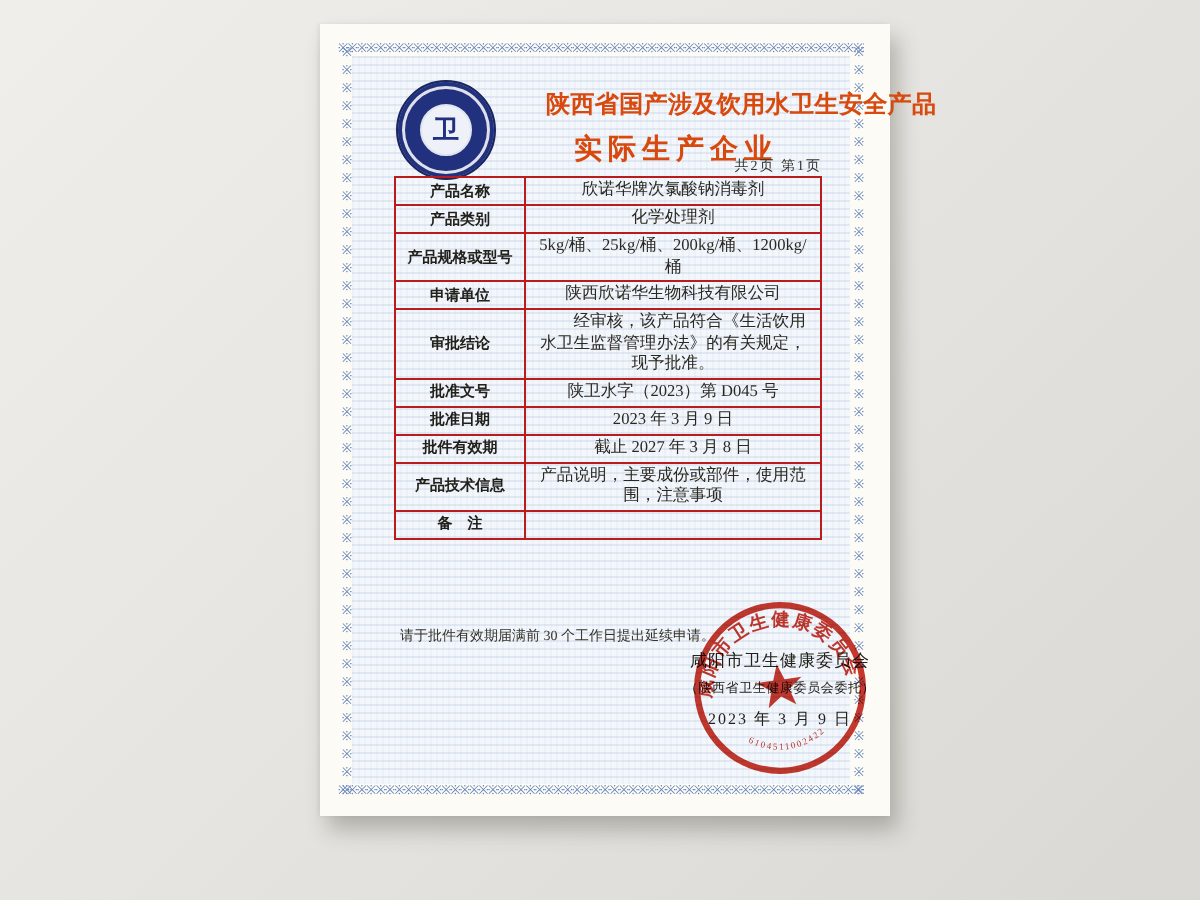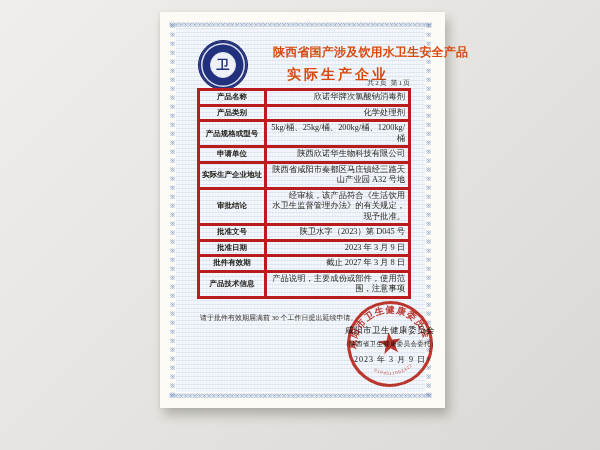--- a/index.html
+++ b/index.html
@@ -52,28 +52,28 @@
   .title-l2{font-size:14px;letter-spacing:3px;margin-top:5px;}
   .pages-label{
     position:absolute;right:34px;top:66px;font-size:7px;color:#33302a;letter-spacing:1px;
   }
   
   table.cert{
     position:absolute;left:37px;top:76px;width:214px;
     border-collapse:collapse;table-layout:fixed;
   }
   table.cert td{
-    border:3px solid #b91c1c;vertical-align:middle;overflow:hidden;
+    border:1px solid #b91c1c;vertical-align:middle;overflow:hidden;
   }
   td.lbl{
     width:62px;text-align:center;font-weight:bold;font-size:7.5px;color:#23211c;
     padding:0 1px;letter-spacing:0;
   }
   td.val{
-    font-size:8.3px;padding:1px 3px;line-height:10.5px;color:#2a2822;text-align:right;
+    font-size:8.3px;padding:1px 3px;line-height:10.5px;color:#2a2822;text-align:center;
   }
   tr.rs{height:14px;} tr.rd{height:24px;}
   
   .renewal-note{position:absolute;left:40px;top:301px;font-size:7px;color:#33302a;}
   .issuer-block{position:absolute;left:150px;top:313px;width:160px;text-align:center;color:#23211c;}
   .issuer-name{font-size:8.5px;letter-spacing:.5px;}
   .issuer-delegation{font-size:6.5px;margin-top:3px;letter-spacing:.3px;}
   .issuer-date{font-size:8px;margin-top:5px;letter-spacing:1px;}
   
   .seal{
@@ -117,42 +117,42 @@
       </tr>
       <tr class="rs">
         <td class="lbl">产品规格或型号</td>
         <td class="val">5kg/桶、25kg/桶、200kg/桶、1200kg/桶</td>
       </tr>
       <tr class="rs">
         <td class="lbl">申请单位</td>
         <td class="val">陕西欣诺华生物科技有限公司</td>
       </tr>
       <tr class="rd">
-        <td class="lbl">实际生产企业地址</td>
-        <td class="val">陕西省咸阳市秦都区马庄镇经三路天山产业园 A32 号地</td>
-      </tr>
-      <tr class="rd">
         <td class="lbl">审批结论</td>
         <td class="val">　　经审核，该产品符合《生活饮用水卫生监督管理办法》的有关规定，现予批准。</td>
       </tr>
       <tr class="rs">
         <td class="lbl">批准文号</td>
         <td class="val">陕卫水字（2023）第 D045 号</td>
       </tr>
       <tr class="rs">
         <td class="lbl">批准日期</td>
         <td class="val">2023 年 3 月 9 日</td>
       </tr>
       <tr class="rs">
         <td class="lbl">批件有效期</td>
         <td class="val">截止 2027 年 3 月 8 日</td>
       </tr>
       <tr class="rd">
         <td class="lbl">产品技术信息</td>
         <td class="val">产品说明，主要成份或部件，使用范围，注意事项</td>
+      </tr>
+      <tr class="rs">
+        <td class="lbl">备　注</td>
+        <td class="val"></td>
       </tr>
     </tbody>
   </table>
 
   <div class="renewal-note">请于批件有效期届满前 30 个工作日提出延续申请。</div>
 
   <div class="issuer-block">
     <div class="issuer-name">咸阳市卫生健康委员会</div>
     <div class="issuer-delegation">（陕西省卫生健康委员会委托）</div>
     <div class="issuer-date">2023 年 3 月 9 日</div>

